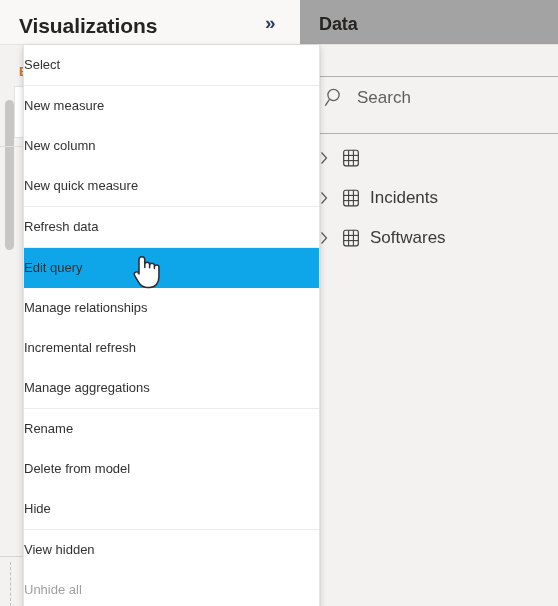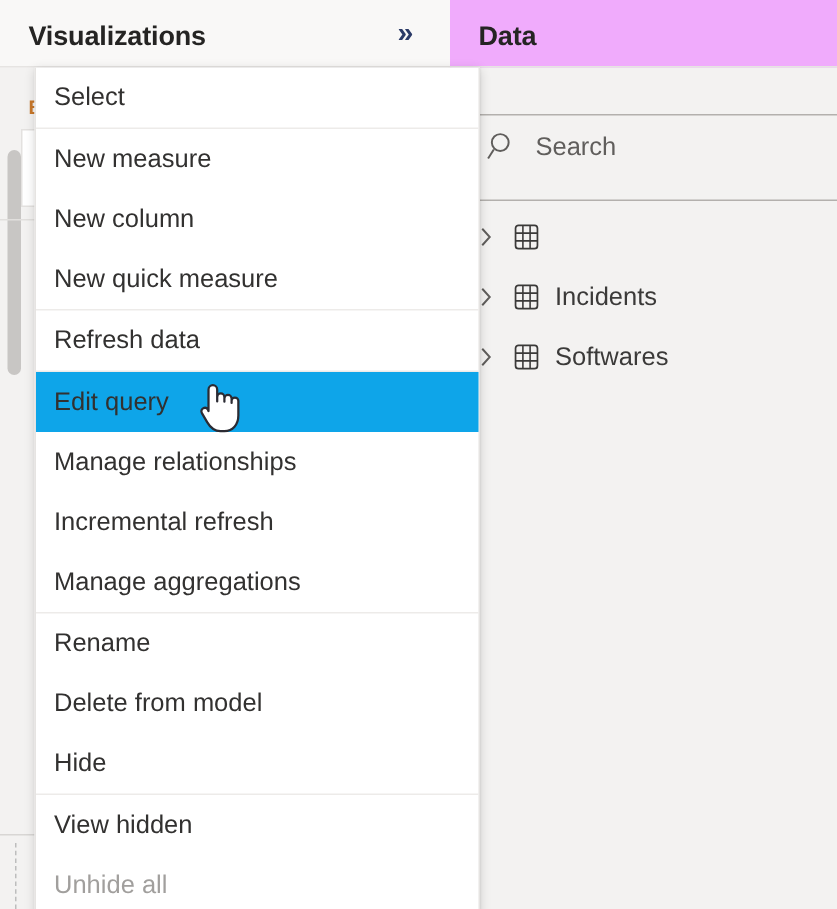--- a/index.html
+++ b/index.html
@@ -38,21 +38,21 @@
     width: 300px;
     height: 45px;
     background: #f9f8f7;
     border-bottom: 1px solid #e6e4e2;
     box-sizing: border-box;
   }
   .vis-title {
     position: absolute;
     left: 19px;
     top: 14px;
-    font-size: 18px;
+    font-size: 21px;
     font-weight: bold;
     color: #252423;
     letter-spacing: -0.1px;
     white-space: nowrap;
   }
   .vis-collapse {
     position: absolute;
     left: 265px;
     top: 13px;
     font-size: 19px;
@@ -137,21 +137,21 @@
     position: absolute;
     left: 0; top: 0;
     width: 1px; height: 606px;
     background: #e1dfdd;
   }
   .data-header {
     position: absolute;
     left: 0; top: 0;
     width: 258px;
     height: 45px;
-    background: #f0abfc;
+    background: #a3a3a3;
     border-bottom: 1px solid #e6e4e2;
     box-sizing: border-box;
   }
   .data-title {
     position: absolute;
     left: 19px;
     top: 14px;
     font-size: 18px;
     font-weight: bold;
     color: #252423;
@@ -230,22 +230,21 @@
     border: 1px solid #e6e4e2;
     border-top: none;
     box-shadow: 0 1.6px 7px rgba(0,0,0,0.16), 0 0.3px 1.6px rgba(0,0,0,0.10);
     box-sizing: border-box;
     padding: 0;
   }
   .ctx-item {
     position: relative;
     height: 40px;
     line-height: 40px;
-    padding-left: 12px;
-    font-size: 17px;
+    font-size: 13px;
     color: #323130;
     white-space: nowrap;
     cursor: pointer;
     box-sizing: border-box;
   }
   .ctx-item.highlight {
     background: #0ea5e9;
   }
   .ctx-item.disabled {
     color: #a19f9d;

